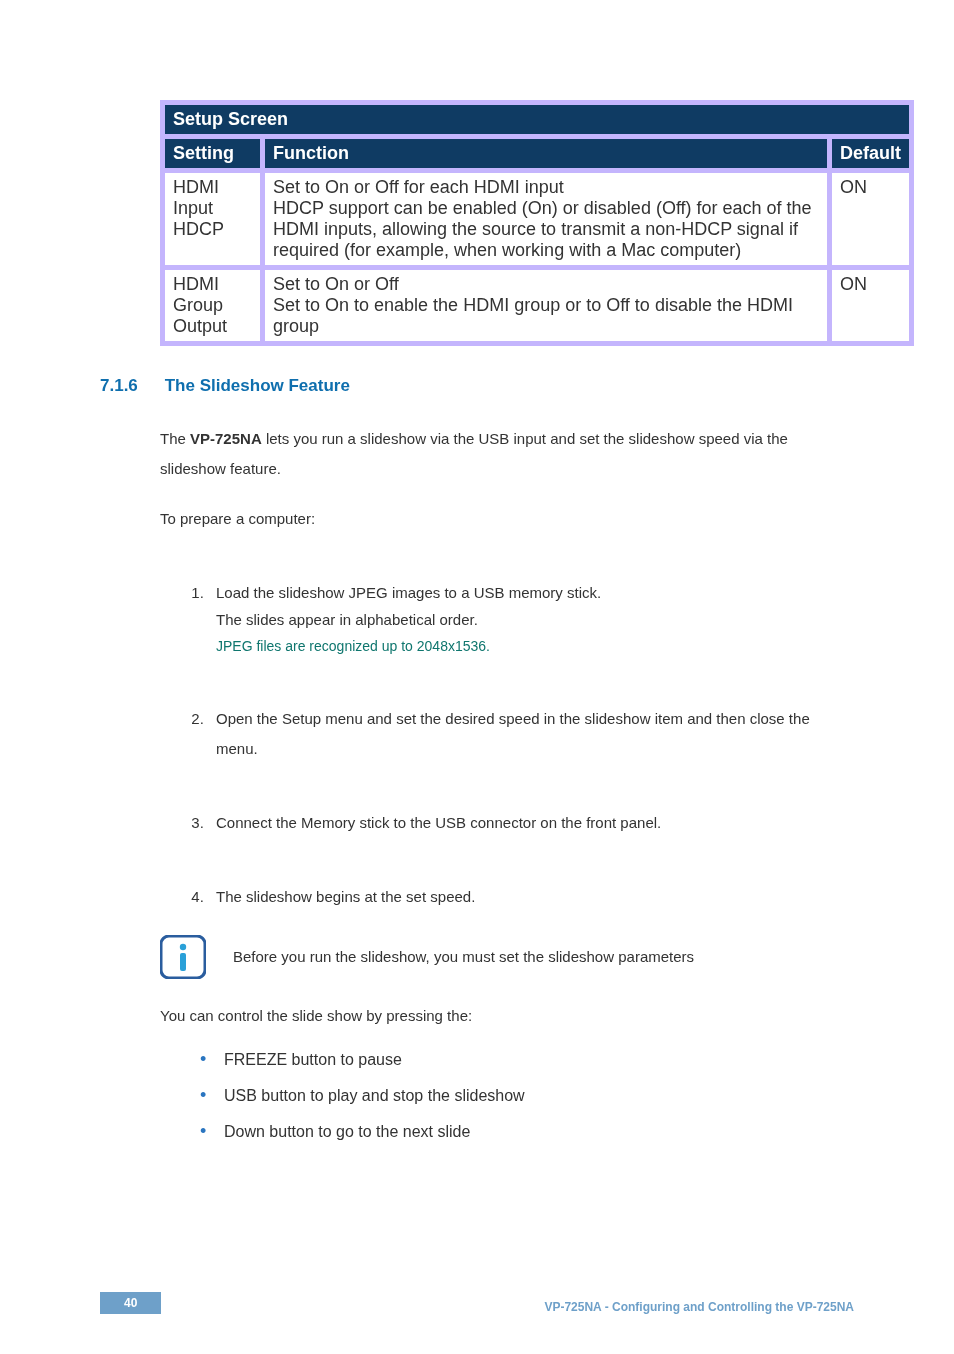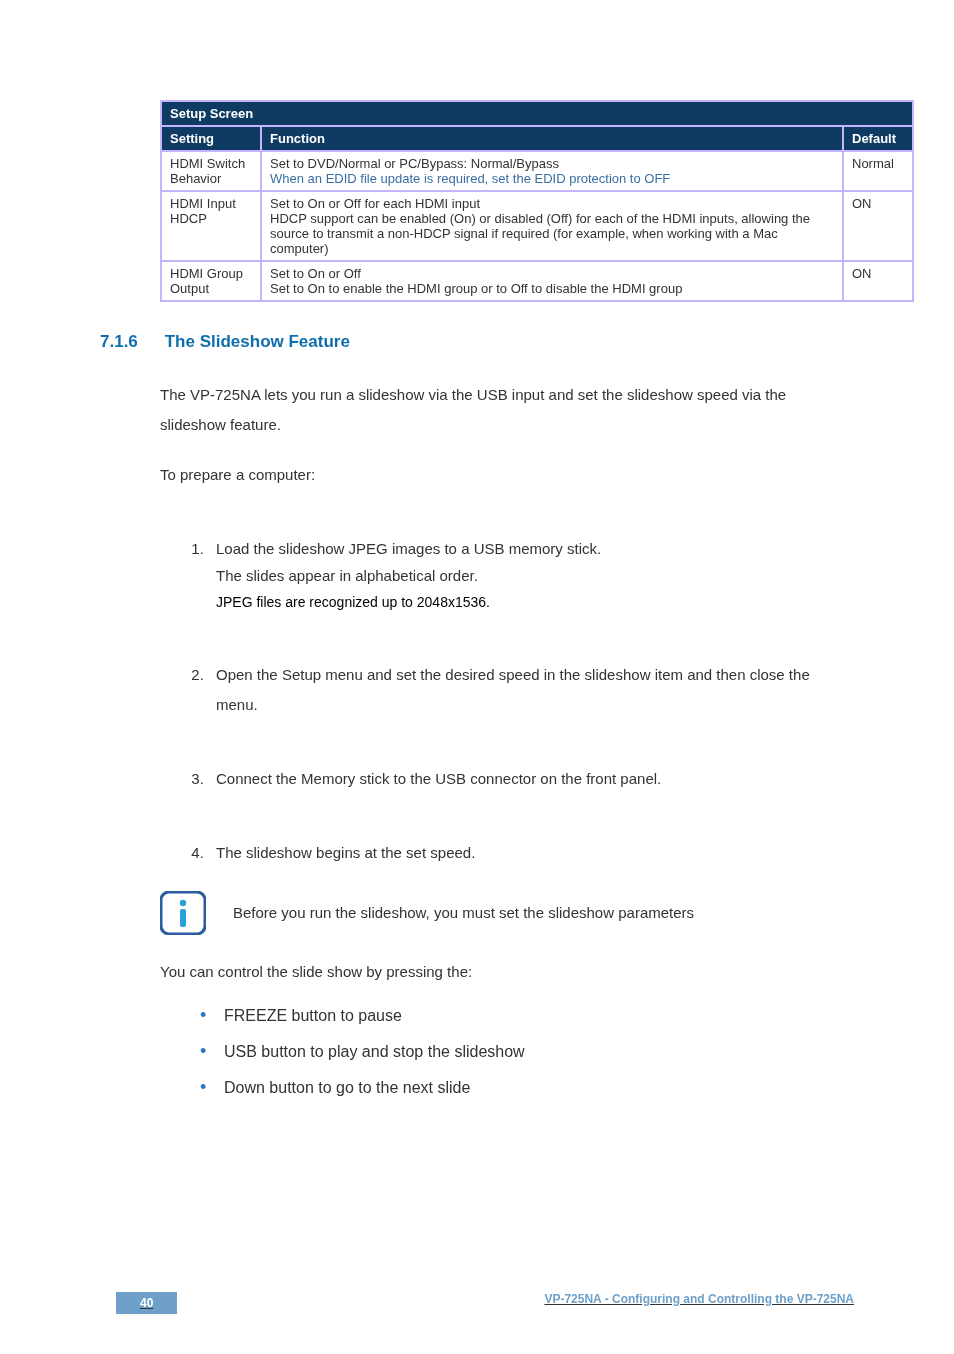--- a/index.html
+++ b/index.html
@@ -17,25 +17,25 @@
       color: #333;
     }
     .table-container {
       width: 100%;
       border: 1px solid #333;
       border-collapse: collapse;
       margin-bottom: 30px;
       margin-left: 60px;
     }
     .table-container th, .table-container td {
-      border: 2px solid #c4b5fd;
+      border: 5px solid #c4b5fd;
       padding: 4px 8px;
       text-align: left;
       vertical-align: top;
-      font-size: 13px;
+      font-size: 18px;
     }
     .table-header-row th {
       background: #0f3b63;
       color: #fff;
       font-weight: bold;
     }
     .col-setting { width: 100px; }
     .col-function { width: auto; }
     .col-default { width: 70px; }
     .cell-note {
@@ -65,21 +65,21 @@
     .ol-list li {
       margin-bottom: 26px;
       padding-left: 8px;
       line-height: 2.0;
       margin-top: 44px;
     }
     .ol-sub {
       line-height: 1.6;
     }
     .ol-note {
-      color: #000000;
+      color: #0f766e;
       font-size: 14px;
     }
     .info-row {
       display: flex;
       align-items: center;
       margin: 10px 0 22px 60px;
     }
     .info-icon {
       width: 46px;
       height: 44px;
@@ -105,65 +105,56 @@
       content: "•";
       color: #2a75c0;
       font-size: 18px;
       position: absolute;
       left: 0;
       top: -2px;
     }
     .footer {
       position: absolute;
       bottom: 40px;
-      left: 116px;
+      left: 100px;
       right: 100px;
       display: flex;
       justify-content: space-between;
-      align-items: flex-start;
-      text-decoration: underline;
+      align-items: flex-end;
     }
     .page-num-box {
       background: #6ea0c9;
       color: #fff;
       font-size: 12px;
       font-weight: bold;
       padding: 4px 24px;
     }
     .footer-text {
       color: #6ea0c9;
       font-size: 12px;
       font-weight: bold;
     }
-    .bold { font-weight: normal; }
+    .bold { font-weight: bold; }
     table { width: calc(100% - 60px); }
   </style>
 </head>
 <body>
 
 <table class="table-container">
   <thead>
     <tr class="table-header-row">
       <th colspan="3">Setup Screen</th>
     </tr>
     <tr class="table-header-row">
       <th class="col-setting">Setting</th>
       <th class="col-function">Function</th>
       <th class="col-default">Default</th>
     </tr>
   </thead>
   <tbody>
-    <tr>
-      <td>HDMI Switch Behavior</td>
-      <td>
-        <span>Set to DVD/Normal or PC/Bypass: Normal/Bypass</span><br>
-        <span class="cell-note">When an EDID file update is required, set the EDID protection to OFF</span>
-      </td>
-      <td>Normal</td>
-    </tr>
     <tr>
       <td>HDMI Input HDCP</td>
       <td>
         <span>Set to On or Off for each HDMI input</span><br>
         <span>HDCP support can be enabled (On) or disabled (Off) for each of the HDMI inputs, allowing the source to transmit a non-HDCP signal if required (for example, when working with a Mac computer)</span>
       </td>
       <td>ON</td>
     </tr>
     <tr>
       <td>HDMI Group Output</td>

